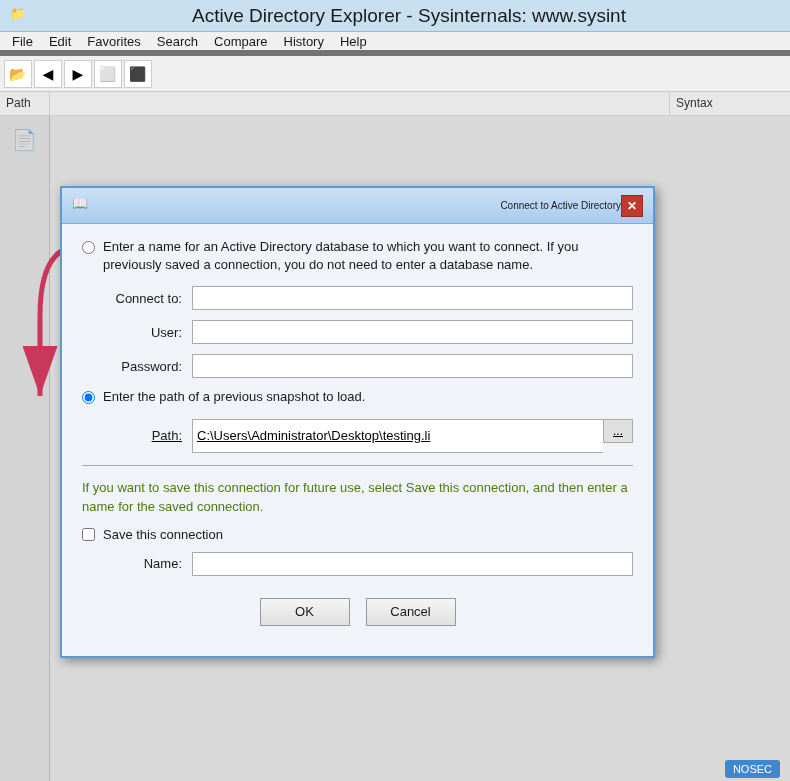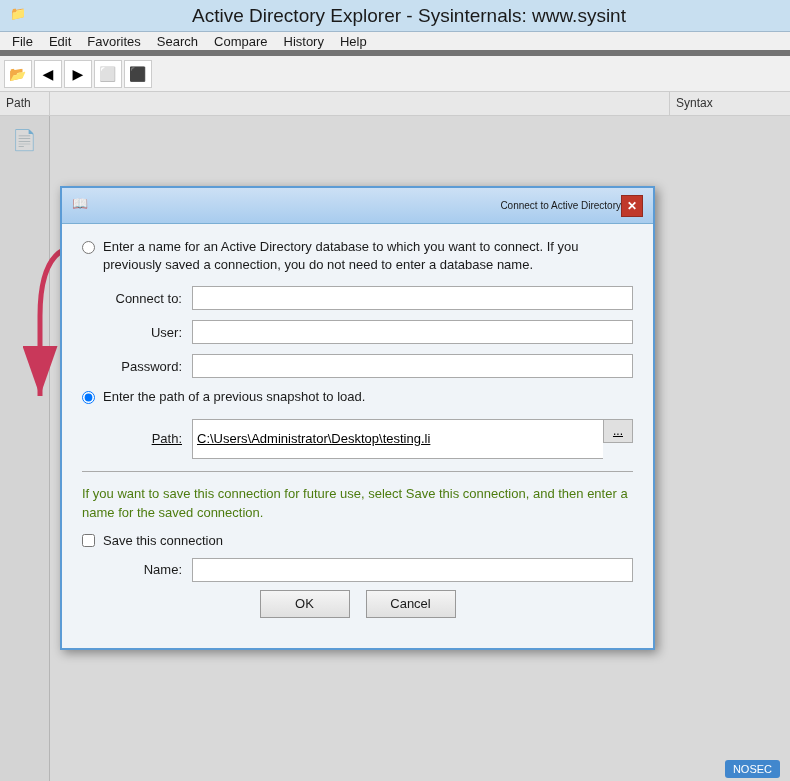--- a/index.html
+++ b/index.html
@@ -247,21 +247,21 @@
       margin-left: 20px;
       text-decoration: underline;
     }
     .path-input-wrapper {
       flex: 1;
       display: flex;
       gap: 0;
     }
     .path-input {
       flex: 1;
-      height: 40px;
+      height: 34px;
       border: 1px solid #aaa;
       border-right: none;
       background: #fff;
       padding: 2px 4px;
       font-size: 13px;
       outline: none;
     }
     .path-browse-btn {
       width: 30px;
       height: 24px;
@@ -290,20 +290,21 @@
       margin-right: 8px;
     }
     .checkbox-label {
       font-size: 13px;
       color: #1a1a1a;
     }
 
     .name-row {
       display: flex;
       align-items: center;
+      margin-bottom: 14px;
       margin-left: 20px;
     }
 
     .dialog-buttons {
       display: flex;
       justify-content: center;
       gap: 16px;
       padding: 8px 0 16px;
     }
     .dialog-btn {

